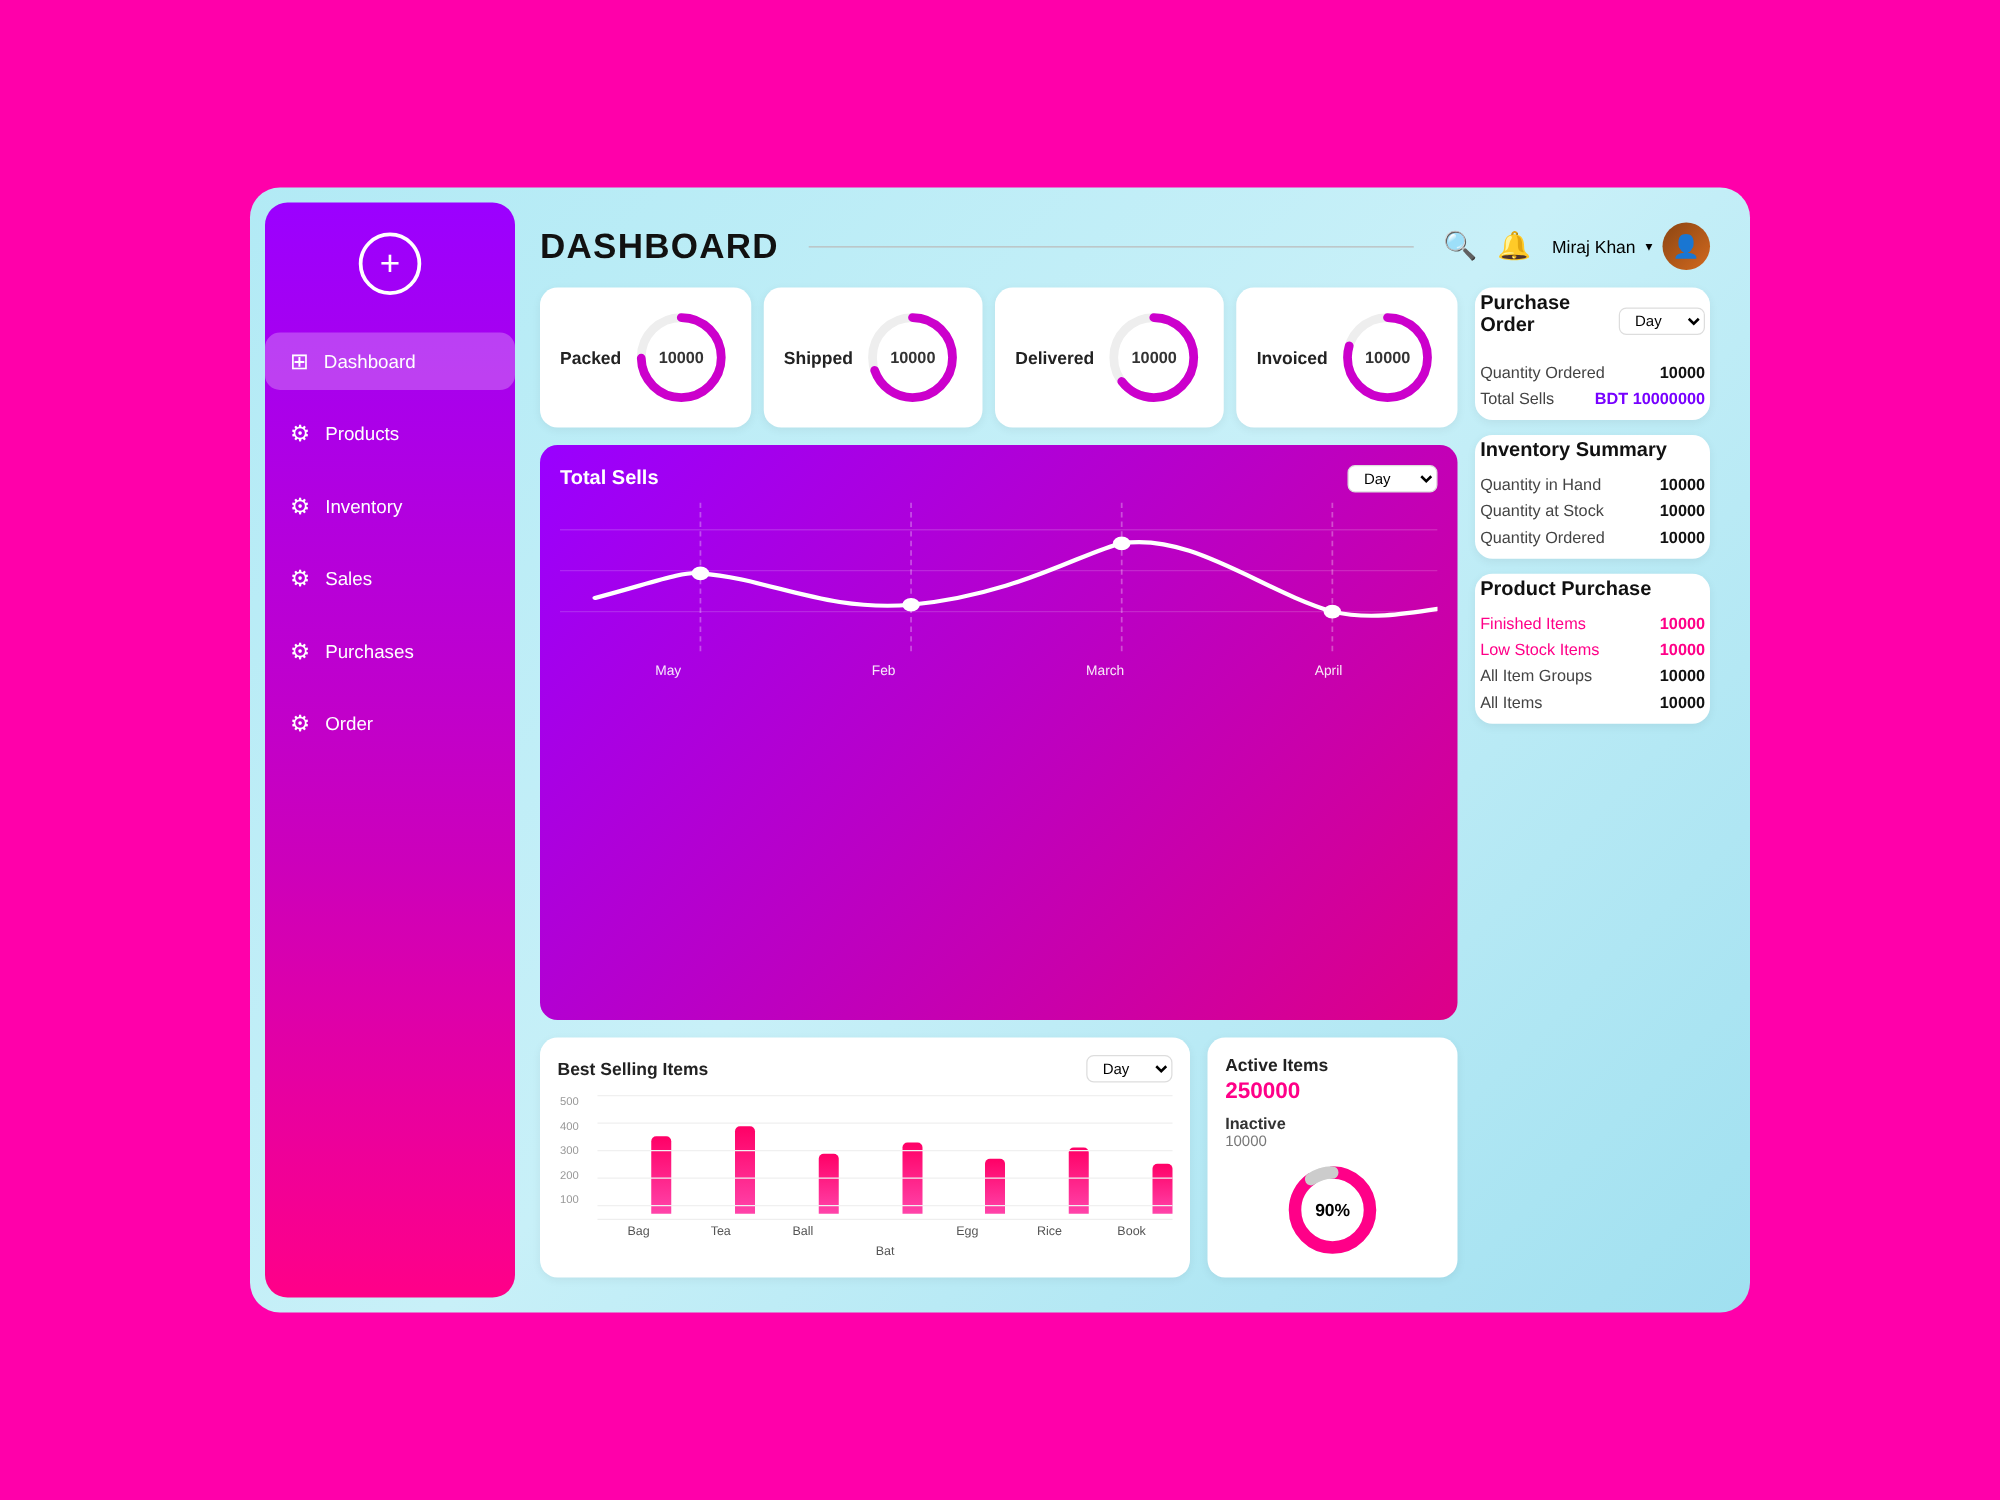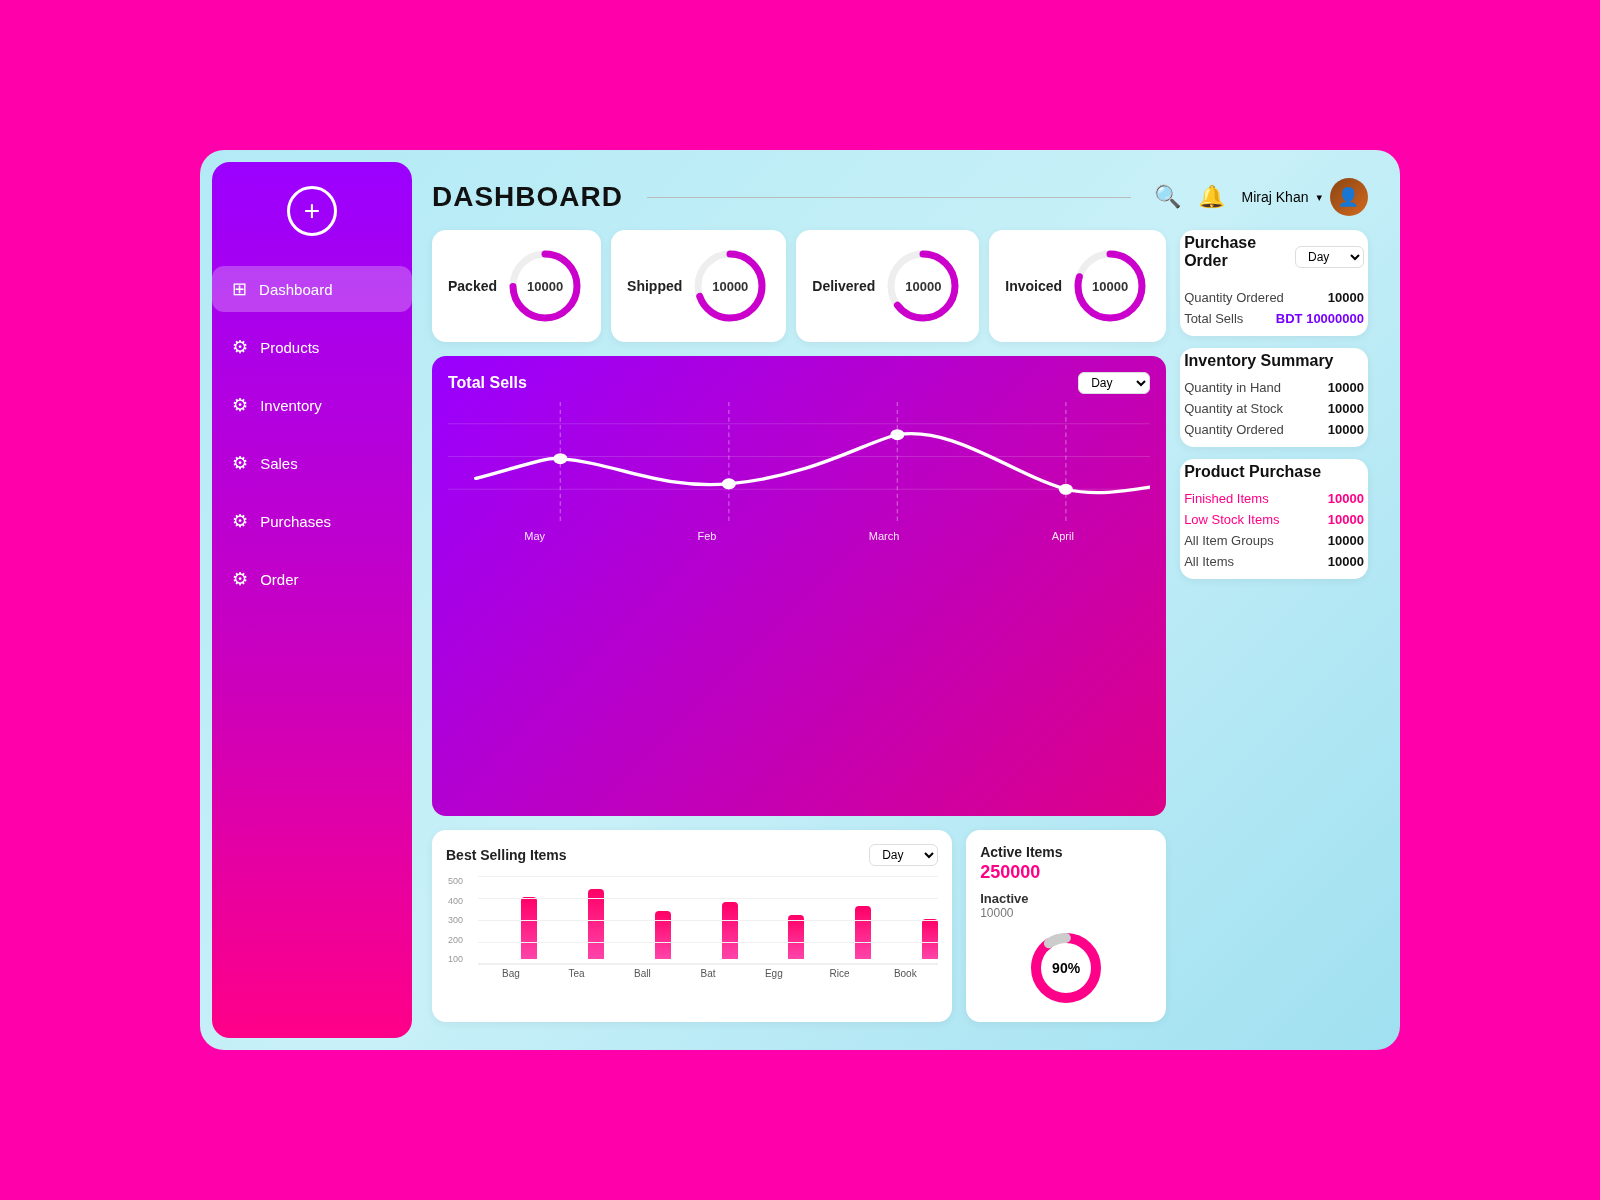--- a/index.html
+++ b/index.html
@@ -244,21 +244,21 @@
       align-items: center;
       margin-bottom: 10px;
     }
     .card-title {
       font-size: 14px;
       font-weight: 700;
       color: #222;
     }
     .bar-chart-grid {
       display: flex;
-      height: 88px;
+      height: 100px;
       align-items: flex-end;
       gap: 8px;
       border-bottom: 1px solid #eee;
       padding-bottom: 4px;
       position: relative;
     }
     
     .active-items-title {
       font-size: 14px;
       font-weight: 700;
@@ -519,21 +519,21 @@
                     <div style="width: 16px; height: 53px; border-radius: 4px 4px 0px 0px; background: linear-gradient(rgb(255, 0, 102) 0%, rgb(255, 68, 170) 100%); align-self: flex-end;"></div>
                   </div>
                   <div style="display: flex; flex-direction: column; align-items: center; flex: 1 1 0%;">
                     <div style="width: 16px; height: 40px; border-radius: 4px 4px 0px 0px; background: linear-gradient(rgb(255, 0, 102) 0%, rgb(255, 68, 170) 100%); align-self: flex-end;"></div>
                   </div>
                 </div>
               <div style="display:flex; justify-content:space-around; margin-top:4px;" id="bar-labels-row">
               <span style="font-size: 10px; color: rgb(85, 85, 85); flex: 1 1 0%; text-align: center;">Bag</span>
                   <span style="font-size: 10px; color: rgb(85, 85, 85); flex: 1 1 0%; text-align: center;">Tea</span>
                   <span style="font-size: 10px; color: rgb(85, 85, 85); flex: 1 1 0%; text-align: center;">Ball</span>
-                  <span style="font-size: 10px; color: rgb(85, 85, 85); flex: 1 1 0%; text-align: center;">Bat</span>
+                  <span style="font-size: 10px; color: rgb(85, 85, 85); flex: 1 1 0%; text-align: center; margin-top: 16px;">Bat</span>
                   <span style="font-size: 10px; color: rgb(85, 85, 85); flex: 1 1 0%; text-align: center;">Egg</span>
                   <span style="font-size: 10px; color: rgb(85, 85, 85); flex: 1 1 0%; text-align: center;">Rice</span>
                   <span style="font-size: 10px; color: rgb(85, 85, 85); flex: 1 1 0%; text-align: center;">Book</span>
                 </div>
             </div>
           </div>
 
           <div class="active-items-card">
             <div class="active-items-title">Active Items</div>
             <div class="active-items-value">250000</div>

